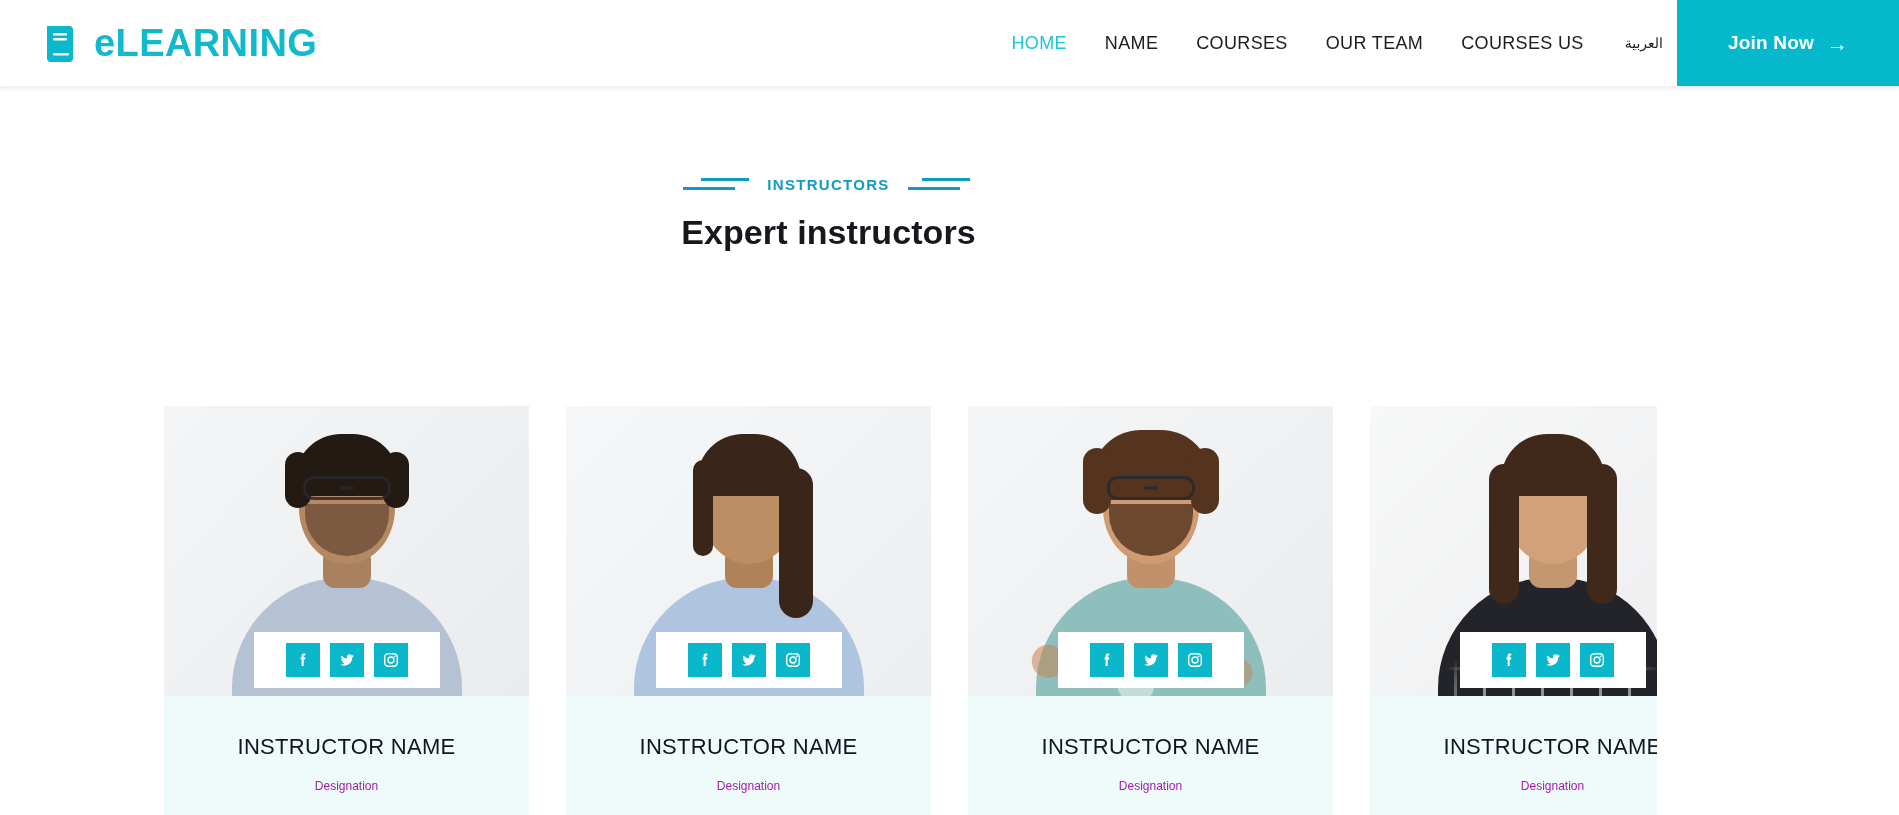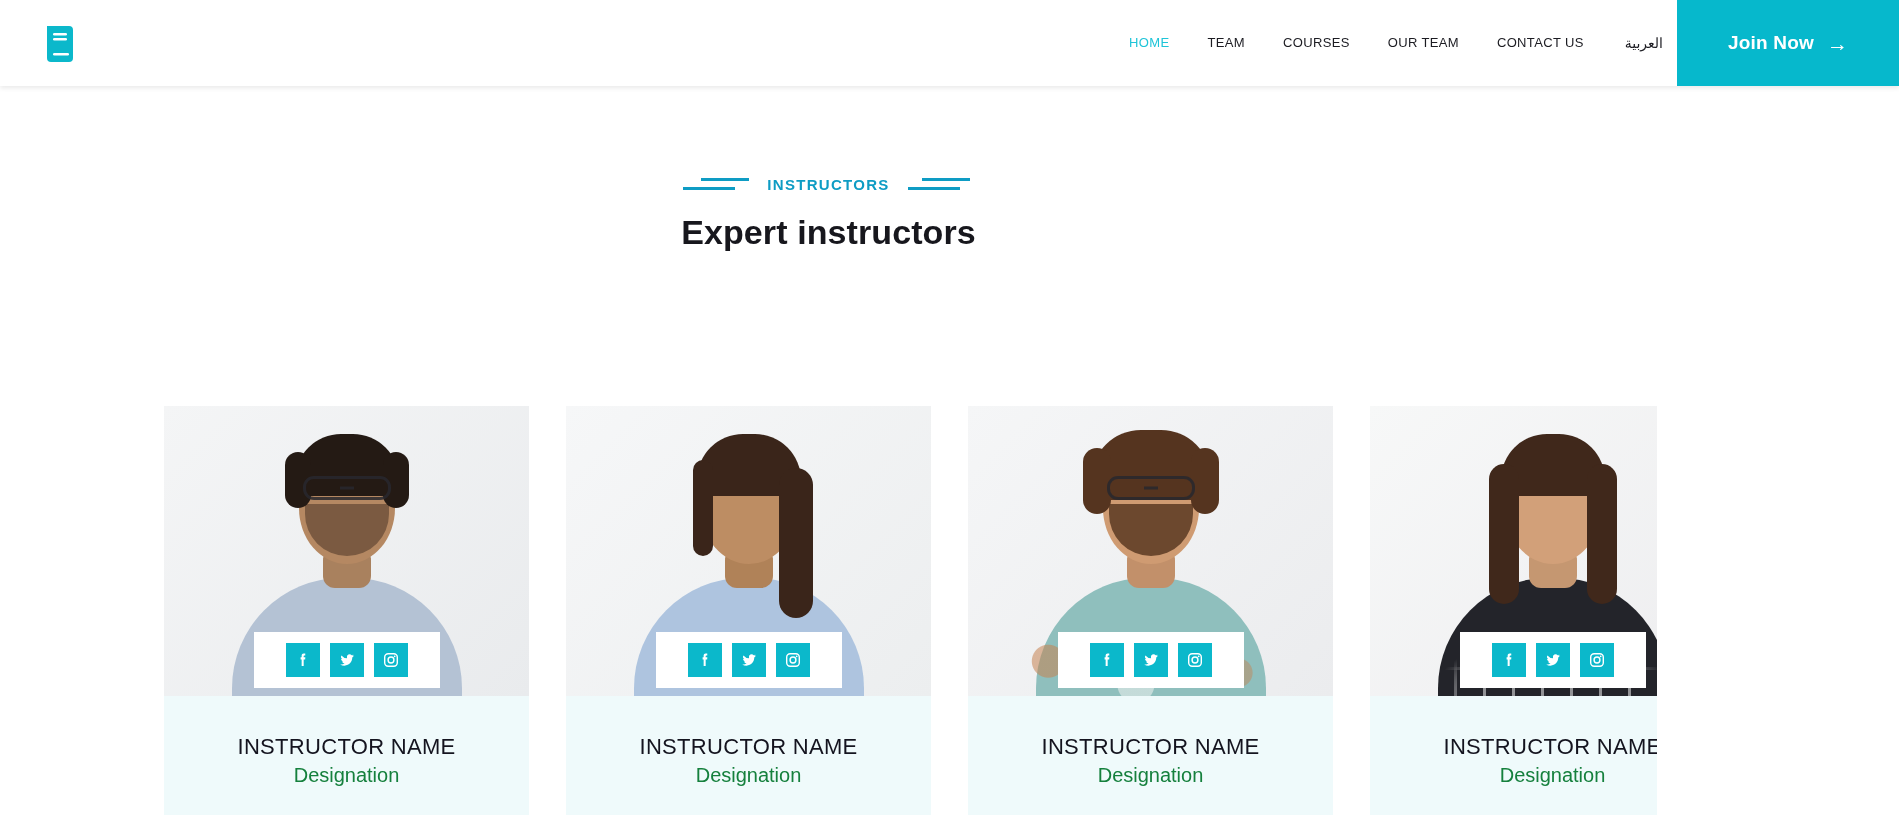--- a/index.html
+++ b/index.html
@@ -50,21 +50,21 @@
 
   .nav-spacer { flex: 1 1 auto; }
 
   .main-nav {
     display: flex;
     align-items: center;
     gap: 0;
     height: 86px;
   }
   .nav-link {
-    font-size: 13px;
+    font-size: 18px;
     font-weight: 500;
     letter-spacing: 0.35px;
     color: #1c1c22;
     text-decoration: none;
     padding: 0 19px;
     line-height: 86px;
     white-space: nowrap;
   }
   .nav-link.is-active { color: #1fc4d8; }
   .nav-link.lang {
@@ -301,23 +301,23 @@
   }
   .card-name {
     margin-top: 38px;
     font-size: 22px;
     font-weight: normal;
     letter-spacing: 0.3px;
     color: #14141f;
     line-height: 1.15;
   }
   .card-role {
-    margin-top: 4px;
-    font-size: 20px;
-    color: #15803d;
+    margin-top: 20px;
+    font-size: 12px;
+    color: #a21caf;
     line-height: 1.2;
   }
 
   
   .watermark {
     position: absolute;
     left: 50%;
     top: 606px;
     transform: translateX(-50%);
     width: 300px;
@@ -348,30 +348,31 @@
   <a class="brand" href="#">
     <span class="brand-icon">
       <svg width="34" height="38" viewBox="0 0 34 38" xmlns="http://www.w3.org/2000/svg">
         <path d="M4 2h22a4 4 0 0 1 4 4v24H8a4 4 0 0 0-4 4V2z" fill="#0bb8cb"></path>
         <path d="M4 30a4 4 0 0 1 4-4h22v8a4 4 0 0 1-4 4H8a4 4 0 0 1-4-4z" fill="#0bb8cb"></path>
         <rect x="10" y="9" width="14" height="2.6" rx="1.3" fill="#ffffff"></rect>
         <rect x="10" y="14" width="14" height="2.6" rx="1.3" fill="#ffffff"></rect>
         <rect x="10" y="29" width="16" height="2.6" rx="1.3" fill="#ffffff"></rect>
       </svg>
     </span>
+    <span class="brand-text">eLEARNING</span>
   </a>
 
   <span class="nav-spacer"></span>
 
   <nav class="main-nav">
     <a class="nav-link is-active" href="#">HOME</a>
-    <a class="nav-link" href="#">TEAM</a>
+    <a class="nav-link" href="#">NAME</a>
     <a class="nav-link" href="#">COURSES</a>
     <a class="nav-link" href="#">OUR TEAM</a>
-    <a class="nav-link" href="#">CONTACT US</a>
+    <a class="nav-link" href="#">COURSES US</a>
     <a class="nav-link lang" href="#">العربية</a>
   </nav>
 
   <button class="join-btn">
     <span>Join Now</span>
     <span class="arrow">→</span>
   </button>
 </header>
 
 <main class="page">

